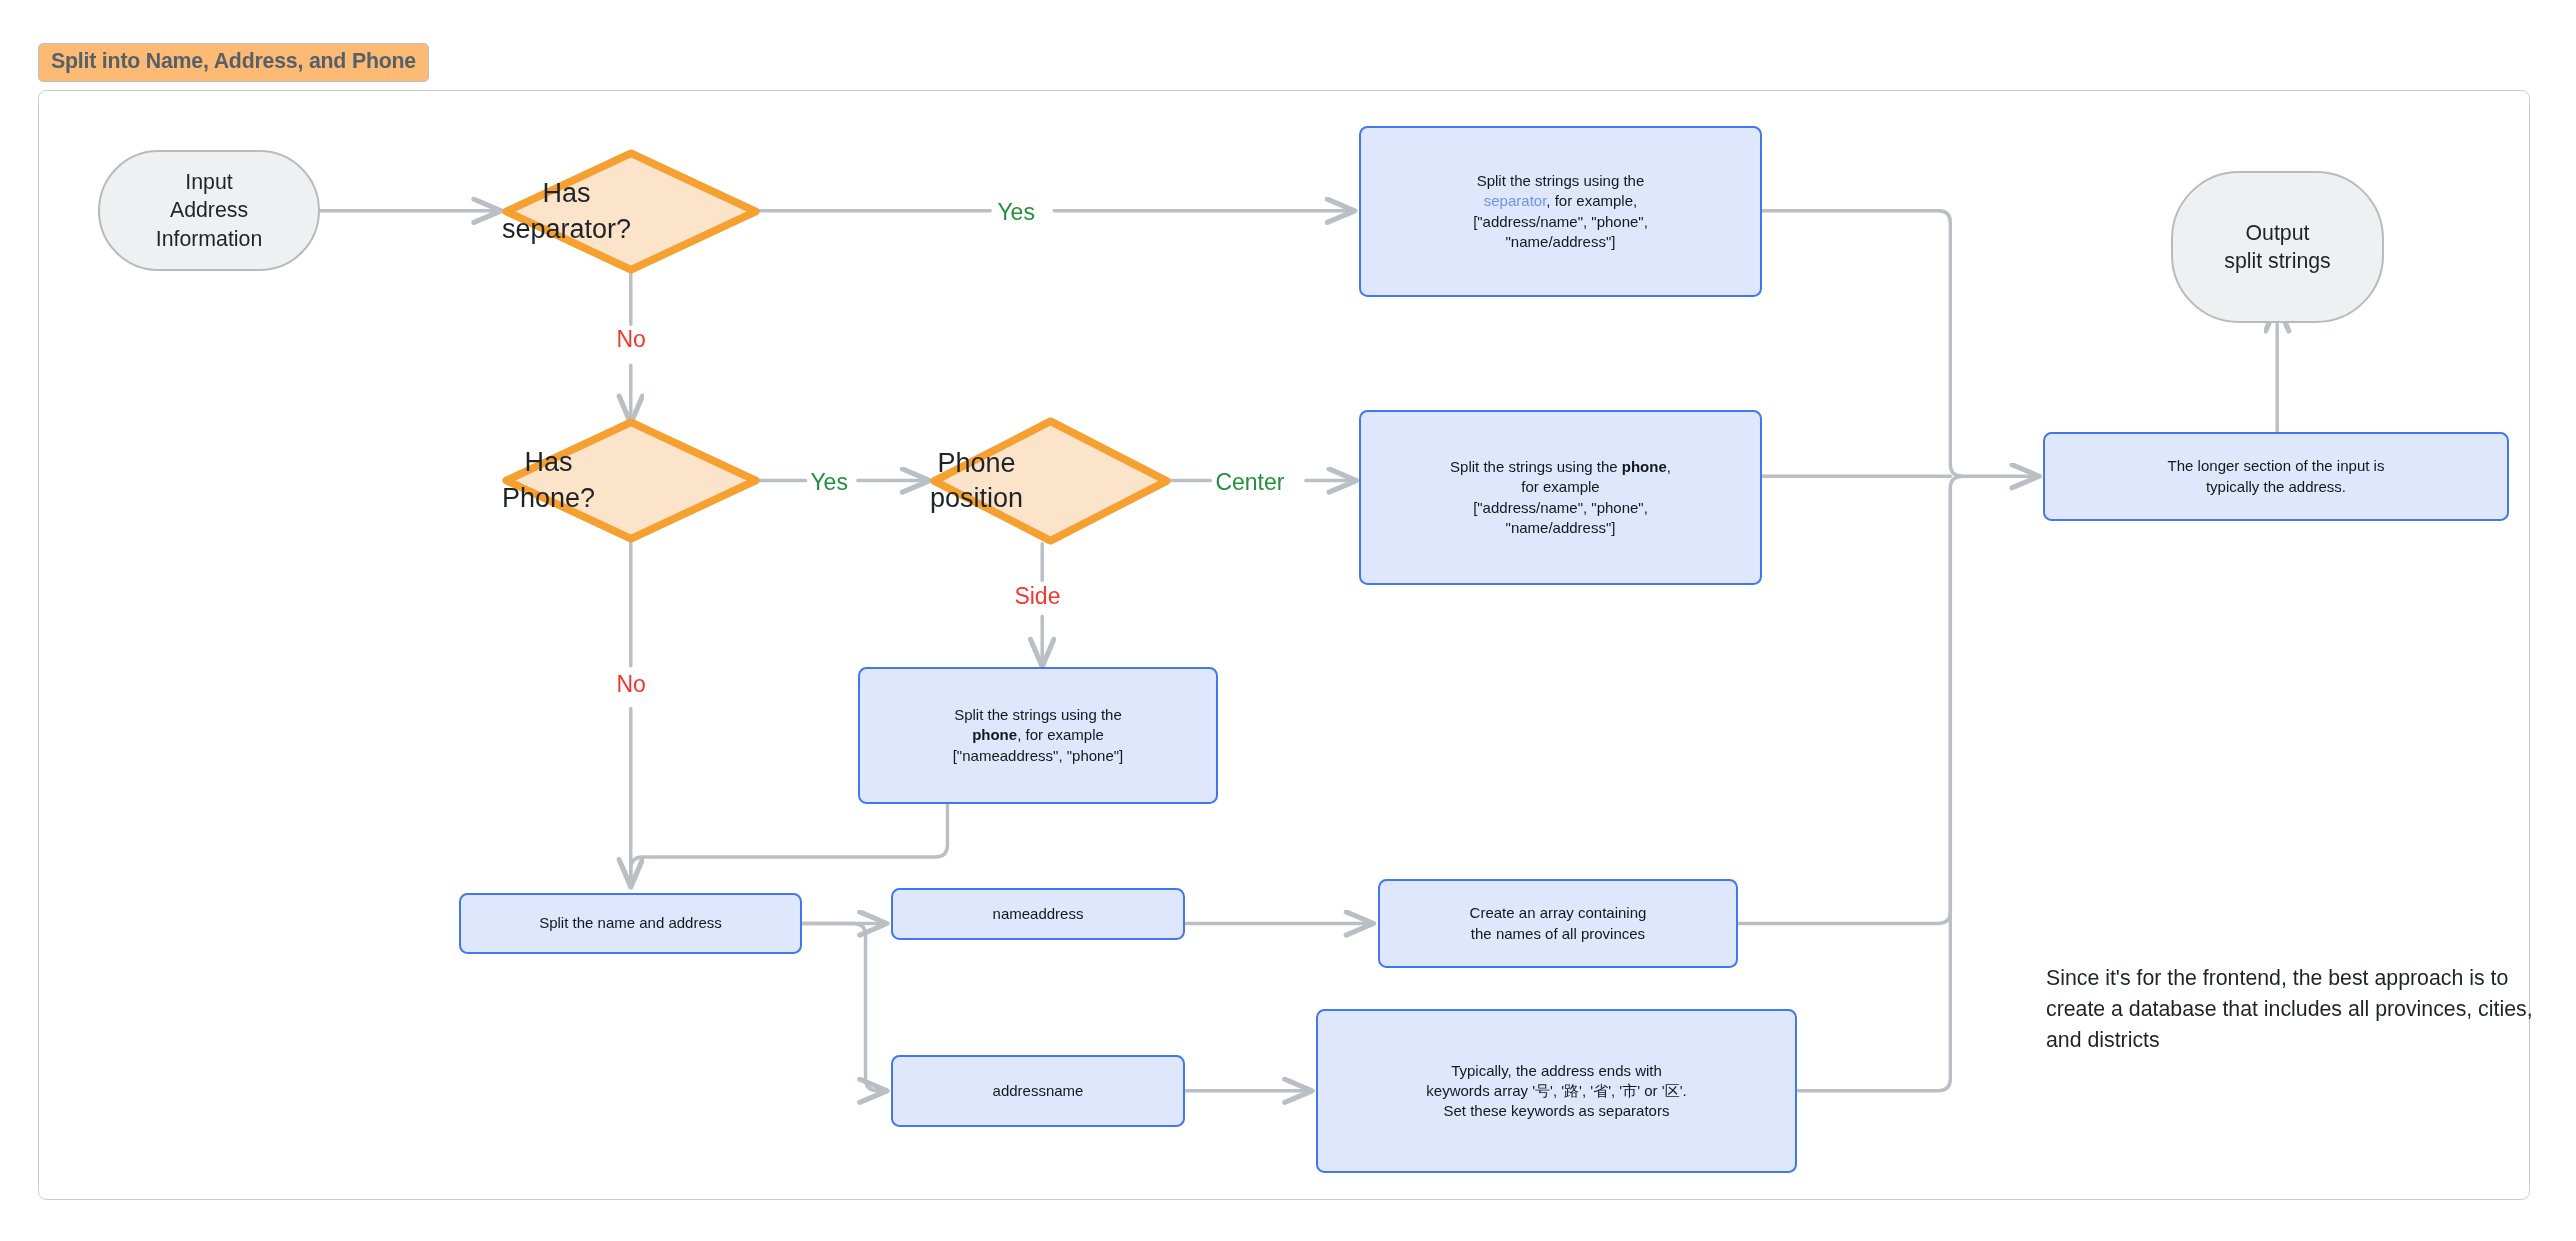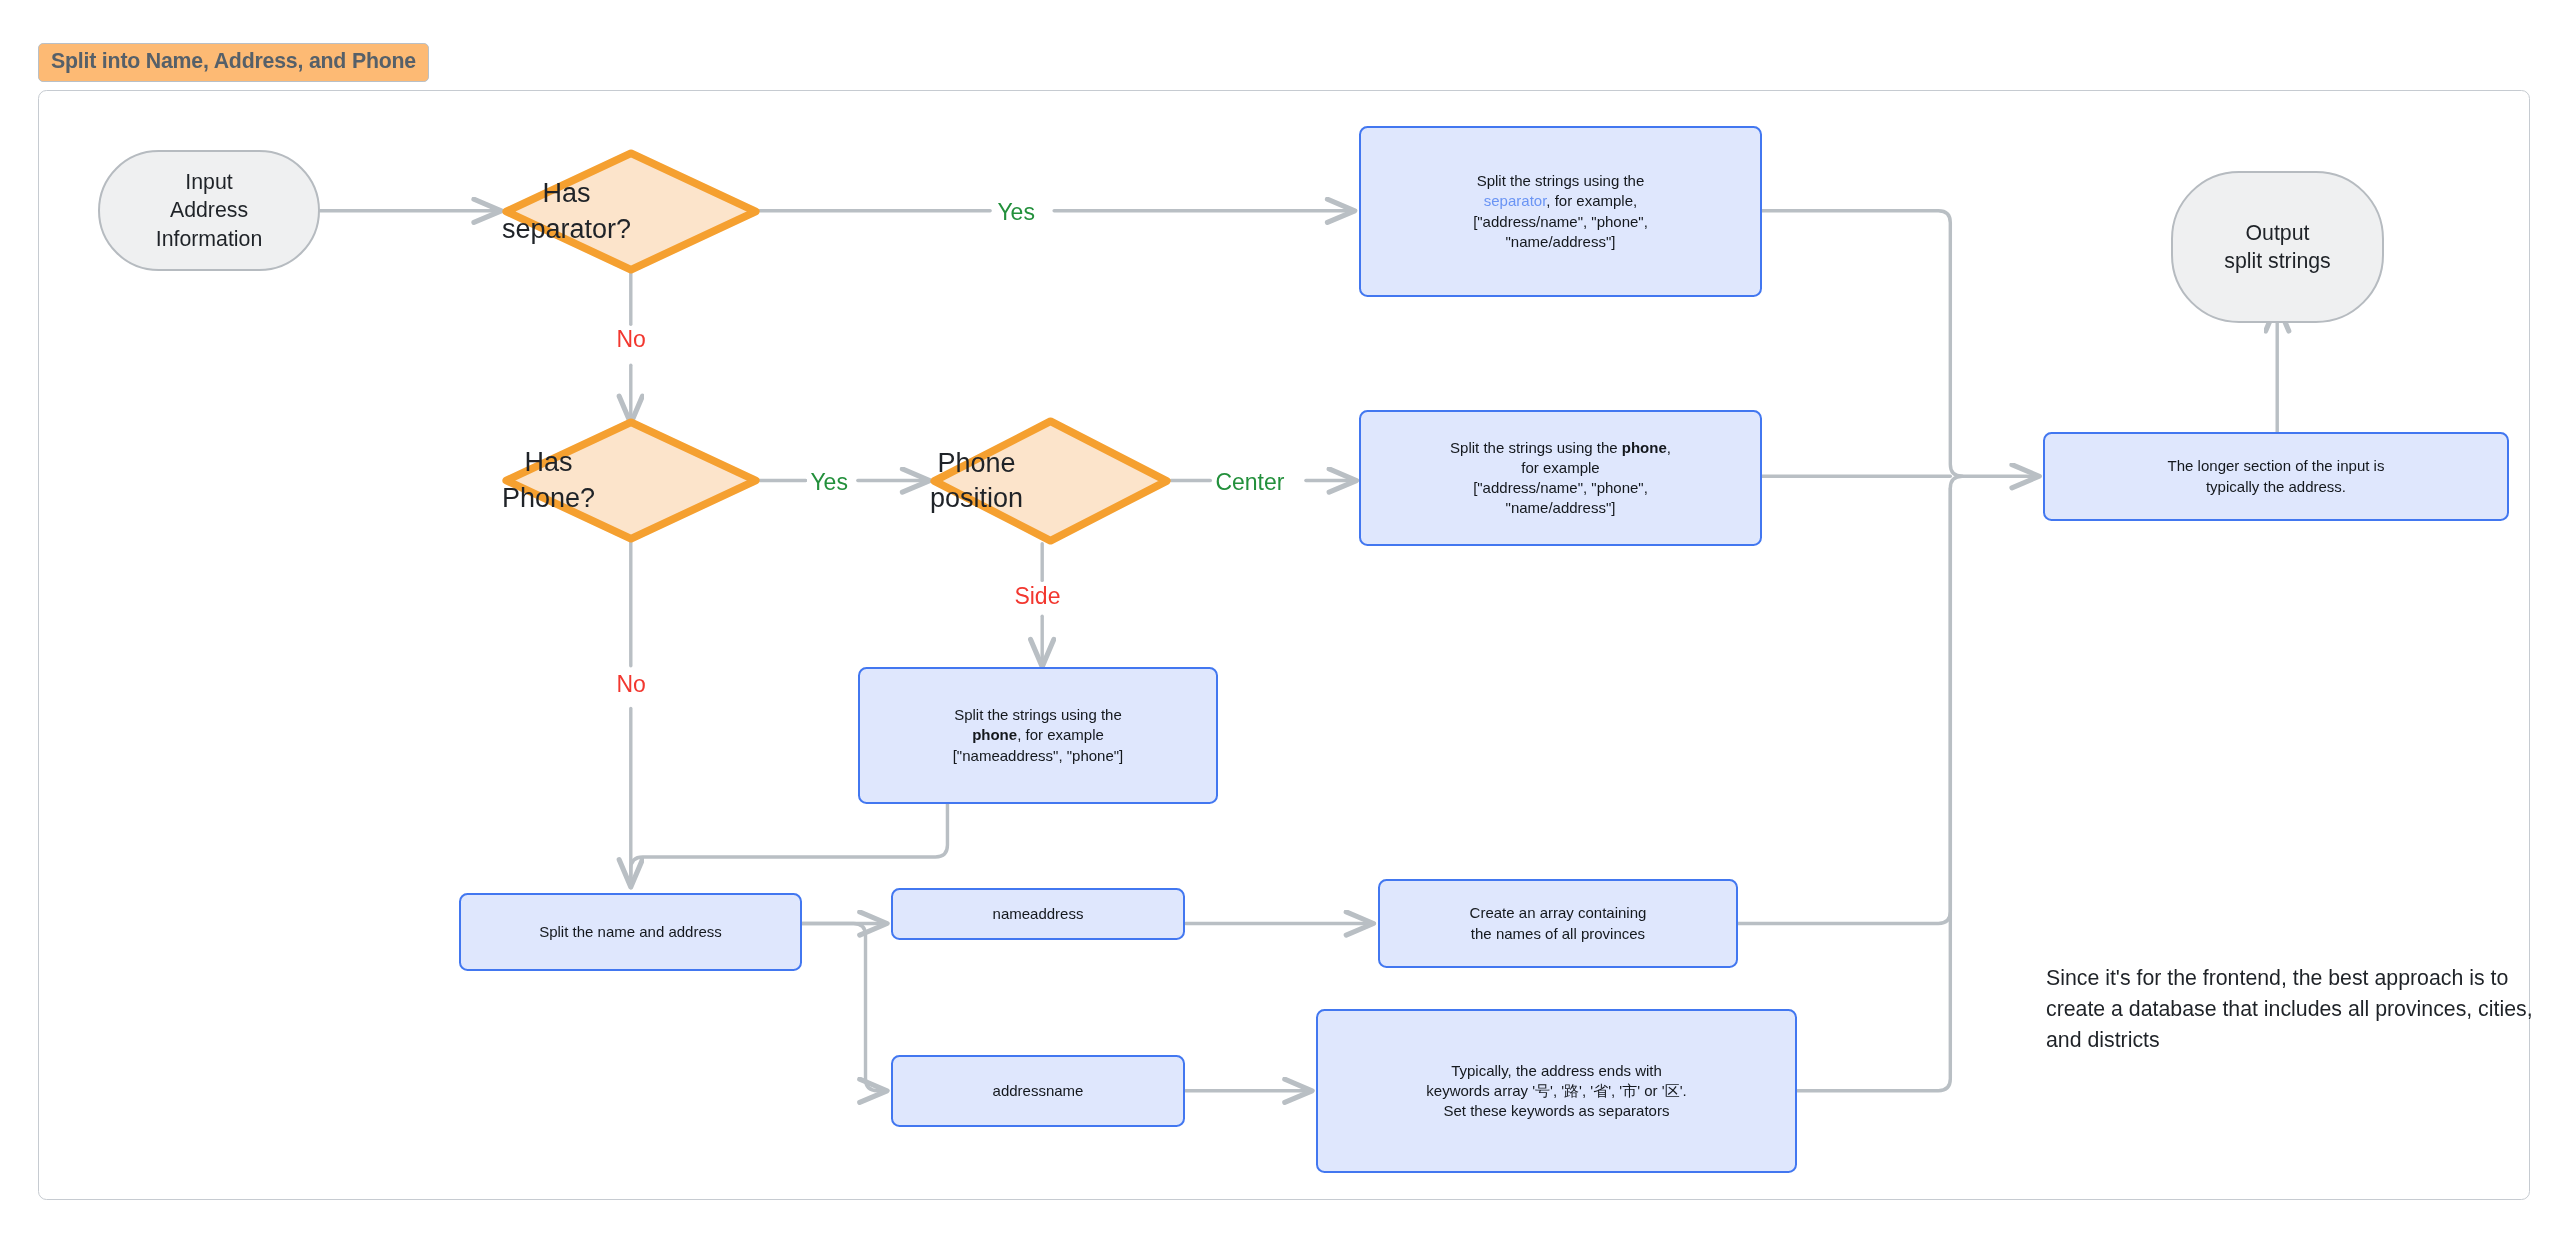--- a/index.html
+++ b/index.html
@@ -175,38 +175,38 @@
       <polygon points="141,5 277,75 141,145 5,75" fill="#FCE4CB" stroke="#F5A030" stroke-width="9" stroke-linejoin="round"></polygon>
     </svg>
     <div class="dia-text">
       <div>
         <div>Phone</div>
         <div>position</div>
       </div>
     </div>
   </div>
 
-  <div class="node proc" style="left:1359px;top:410px;width:403px;height:136px;">
+  <div class="node proc" style="left:1359px;top:410px;width:403px;height:175px;">
     <div style="padding:0 12px;">
       <div><span>Split the strings using the </span><span class="bold">phone</span><span>,</span></div>
       <div>for example</div>
       <div>["address/name", "phone",</div>
       <div>"name/address"]</div>
     </div>
   </div>
 
   <div class="node proc" style="left:858px;top:667px;width:360px;height:137px;">
     <div style="padding:0 12px;">
       <div>Split the strings using the</div>
       <div><span class="bold">phone</span><span>, for example</span></div>
       <div>["nameaddress", "phone"]</div>
     </div>
   </div>
 
-  <div class="node proc" style="left:459px;top:893px;width:343px;height:78px;">
+  <div class="node proc" style="left:459px;top:893px;width:343px;height:61px;">
     <span>Split the name and address</span>
   </div>
 
   <div class="node proc" style="left:891px;top:888px;width:294px;height:52px;">
     <span>nameaddress</span>
   </div>
 
   <div class="node proc" style="left:891px;top:1055px;width:294px;height:72px;">
     <span>addressname</span>
   </div>

